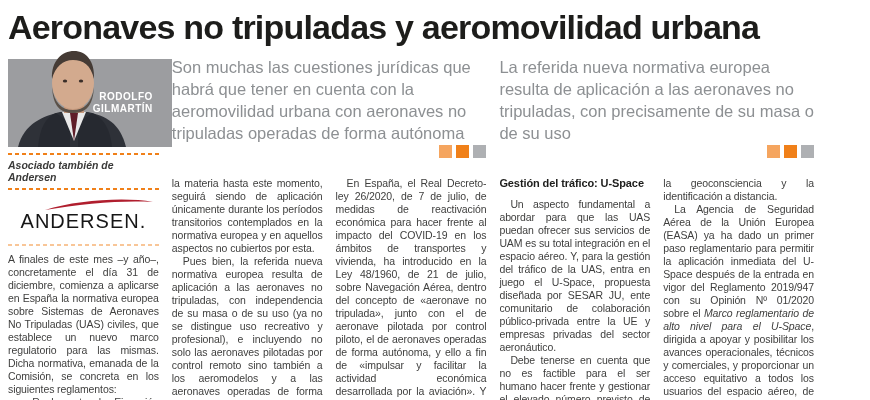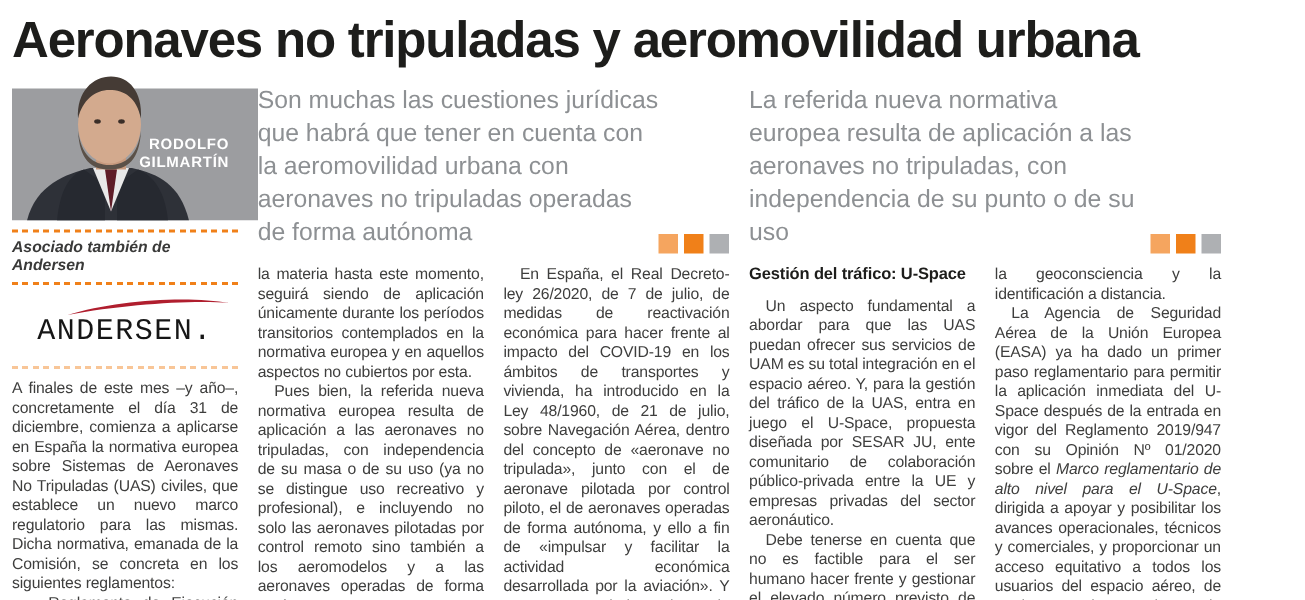--- a/index.html
+++ b/index.html
@@ -62,32 +62,32 @@
     margin: 4px 0 0 0;
     font-size: 10.5px;
     font-weight: bold;
     font-style: italic;
     color: #3a3a39;
   }
   .author-role + .dash-line { margin-top: 5px; }
   .firm-logo { padding: 7px 0 6px 0; text-align: center; }
   .logo-swoosh { display: block; margin: 0 4px 0 auto; }
   .logo-word {
-    font-family: Liberation Mono, monospace;
+    font-family: Liberation Sans, sans-serif;
     font-size: 20px;
     letter-spacing: 1px;
     color: #161616;
     line-height: 1.05;
   }
   
   .quote {
     grid-row: 1;
     display: flex;
-    flex-direction: row;
-    justify-content: center;
+    flex-direction: column;
+    justify-content: flex-start;
     padding-top: 6px;
   }
   .quote-1 { grid-column: 2 / 4; }
   .quote-2 { grid-column: 4 / 6; }
   .quote-text {
     font-size: 16.5px;
     line-height: 1.33;
     color: #8d9093;
   }
   .squares { align-self: flex-end; display: flex; gap: 4px; }
@@ -175,21 +175,21 @@
     <div class="quote quote-1">
       <div class="quote-text">Son muchas las cuestiones jurídicas que habrá que tener en cuenta con la aeromovilidad urbana con aeronaves no tripuladas operadas de forma autónoma</div>
       <div class="squares">
           <span class="square" style="background: rgb(245, 165, 95);"></span>
           <span class="square" style="background: rgb(240, 128, 25);"></span>
           <span class="square" style="background: rgb(174, 176, 179);"></span>
         </div>
     </div>
 
     <div class="quote quote-2">
-      <div class="quote-text">La referida nueva normativa europea resulta de aplicación a las aeronaves no tripuladas, con independencia de su punto o de su uso</div>
+      <div class="quote-text">La referida nueva normativa europea resulta de aplicación a las aeronaves no tripuladas, con precisamente de su masa o de su uso</div>
       <div class="squares">
           <span class="square" style="background: rgb(245, 165, 95);"></span>
           <span class="square" style="background: rgb(240, 128, 25);"></span>
           <span class="square" style="background: rgb(174, 176, 179);"></span>
         </div>
     </div>
 
     <div class="body-col" style="grid-column:2">
         <p class="para"><span>la materia hasta este momento, seguirá siendo de aplicación únicamente durante los períodos transitorios contemplados en la normativa europea y en aquellos aspectos no cubiertos por esta.</span></p>
         <p class="para ind"><span>Pues bien, la referida nueva normativa europea resulta de aplicación a las aeronaves no tripuladas, con independencia de su masa o de su uso (ya no se distingue uso recreativo y profesional), e incluyendo no solo las aeronaves pilotadas por control remoto sino también a los aeromodelos y a las aeronaves operadas de forma autónoma.</span></p>

